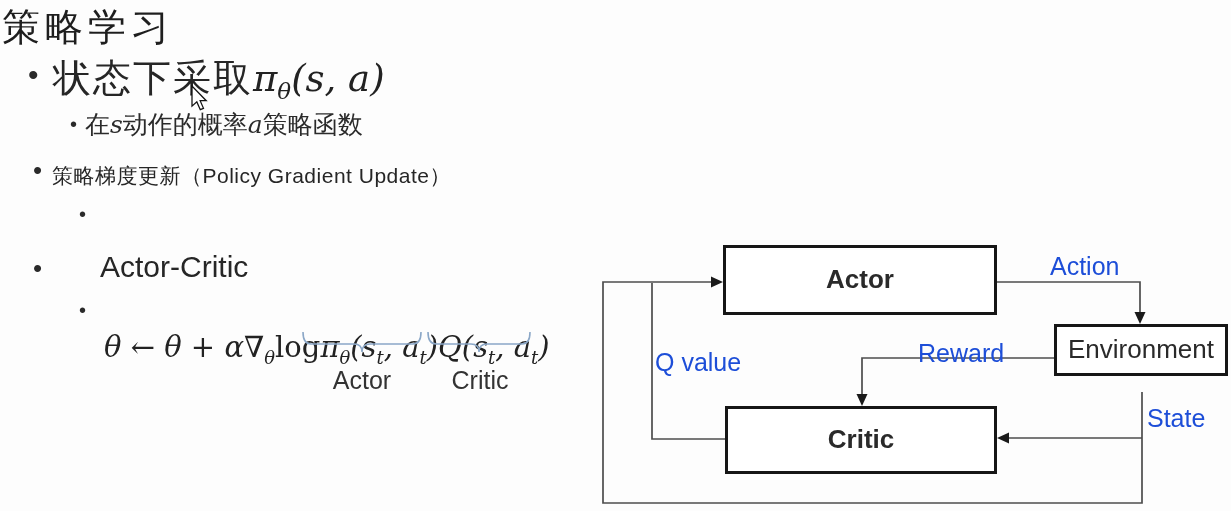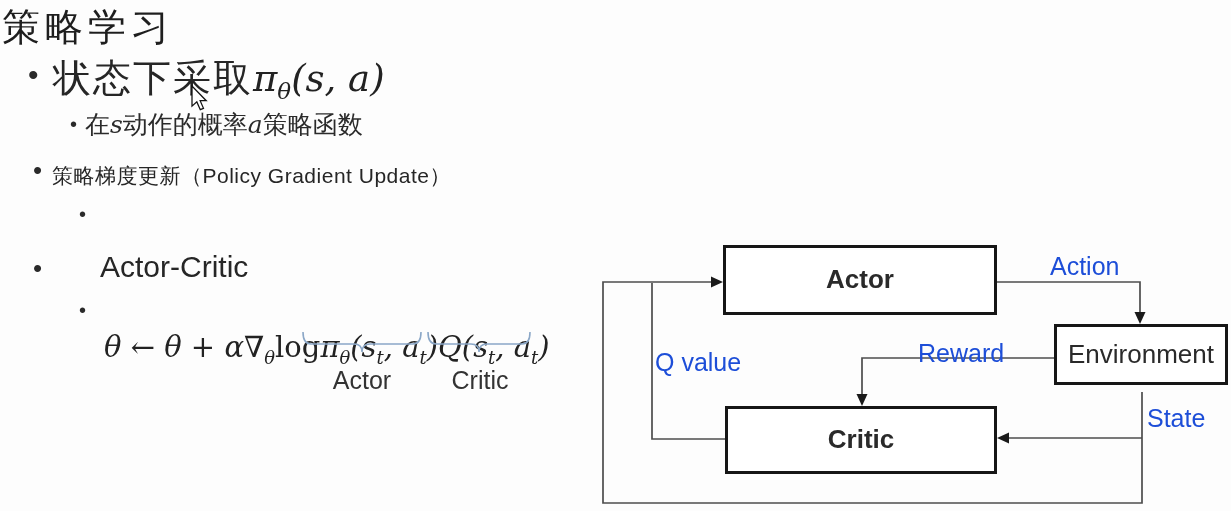--- a/index.html
+++ b/index.html
@@ -85,21 +85,21 @@
 
     <g transform="translate(192,86) scale(1.15)">
       <path d="M0,0 L0,17.5 L4.2,13.8 L7.2,20.6 L10,19.4 L7.1,12.8 L12.4,12.8 Z" fill="#ffffff" stroke="#111111" stroke-width="1.1"></path>
     </g>
   </svg>
 
   <div class="node" style="left:723px;top:245px;width:274px;height:70px;">
     <div class="bold">Actor</div>
   </div>
 
-  <div class="node" style="left:1054px;top:324px;width:174px;height:61px;">
+  <div class="node" style="left:1054px;top:324px;width:174px;height:52px;">
     <div>Environment</div>
   </div>
 
   <div class="node" style="left:725px;top:406px;width:272px;height:68px;">
     <div class="bold">Critic</div>
   </div>
 
   <div class="abs edge-label" style="left:1050px;top:252px;">Action</div>
   <div class="abs edge-label" style="left:918px;top:332px;margin-top:7px;">Reward</div>
   <div class="abs edge-label" style="left:1147px;top:404px;">State</div>

